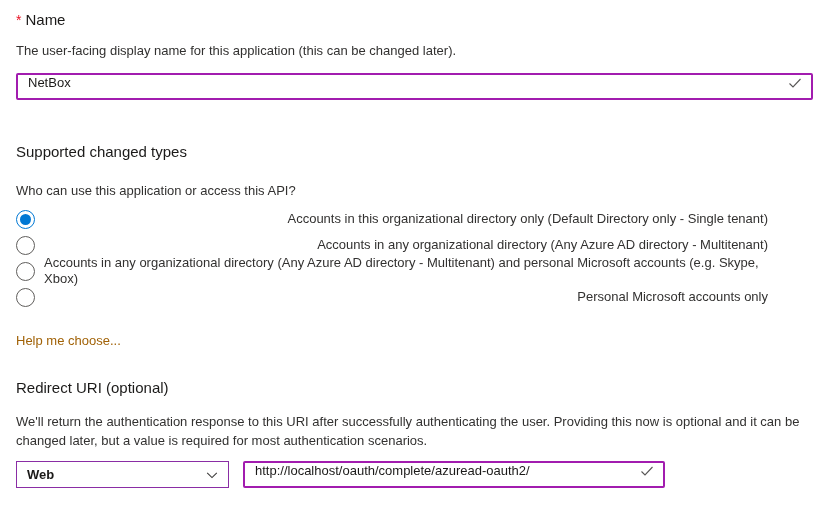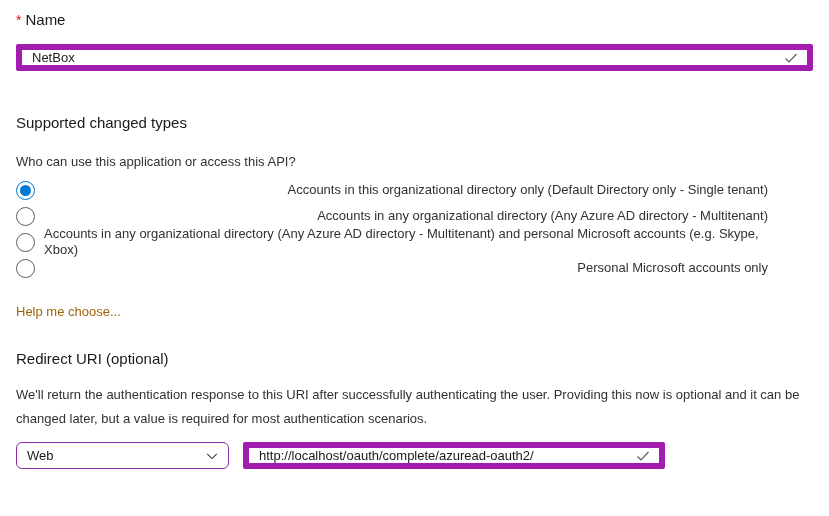--- a/index.html
+++ b/index.html
@@ -37,21 +37,21 @@
     line-height: 15px;
     color: #323130;
     margin: 0;
   }
   .desc-name { margin-top: 14px; }
 
   
   .textfield {
     box-sizing: border-box;
     height: 27px;
-    border: 6px solid #a21caf;
+    border: 2px solid #a21caf;
     border-radius: 2px;
     background: #ffffff;
     display: flex;
     align-items: flex-start;
     padding: 0 8px 0 0;
   }
   .textfield input {
     flex: 1;
     border: none;
     outline: none;
@@ -110,54 +110,56 @@
     font-size: 13px;
     text-decoration: none;
     cursor: pointer;
   }
 
   
   #redirect-title { margin-top: 32px; }
   .desc-redirect {
     margin-top: 15px;
     width: 800px;
-    line-height: 24px;
+    line-height: 19px;
   }
   .uri-row {
     margin-top: 11px;
     display: flex;
     gap: 14px;
     align-items: center;
   }
   .platform-select {
     box-sizing: border-box;
     width: 213px;
     height: 27px;
     border: 1px solid #8a2da5;
-    border-radius: 6px;
+    border-radius: 0;
     display: flex;
     align-items: center;
     justify-content: space-between;
     padding: 0 9px 0 10px;
     cursor: pointer;
     background: #ffffff;
+    font-weight: bold;
   }
   .platform-select .select-value {
     font-size: 13px;
     color: #1b1a19;
   }
   .field-uri { width: 422px; }
 </style>
 </head>
 <body>
 
 <div class="page">
 
   <h2 class="section-title" id="name-title"><span class="required-marker">*</span><span>Name</span></h2>
 
+  <p class="desc desc-name">The user-facing display name for this application (this can be changed later).</p>
 
   <div class="textfield field-name">
     <input type="text" value="NetBox" style="">
     <span class="check-icon">
       <svg width="16" height="16" viewBox="0 0 16 16">
         <path d="M2.5 8.5 L6 12 L13.5 4" stroke="#575655" fill="none" stroke-width="1.1"></path>
       </svg>
     </span>
   </div>
 

